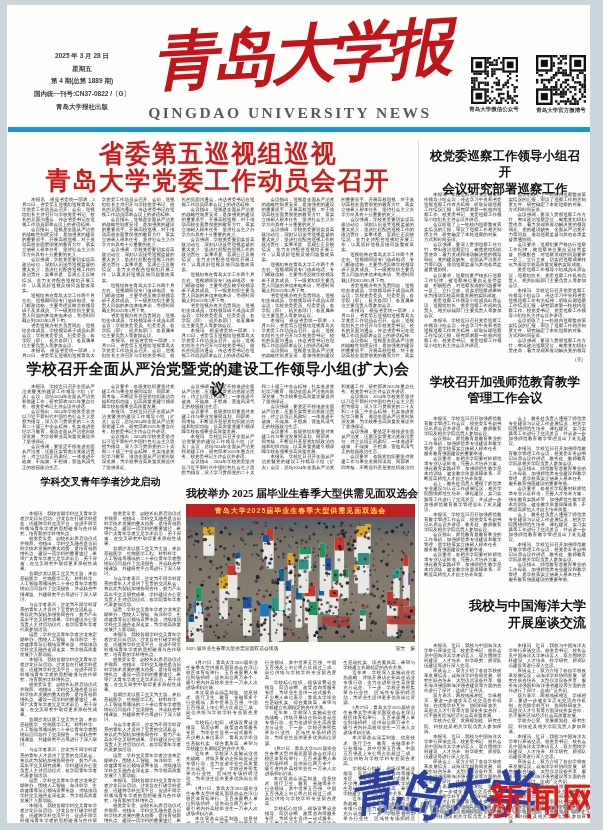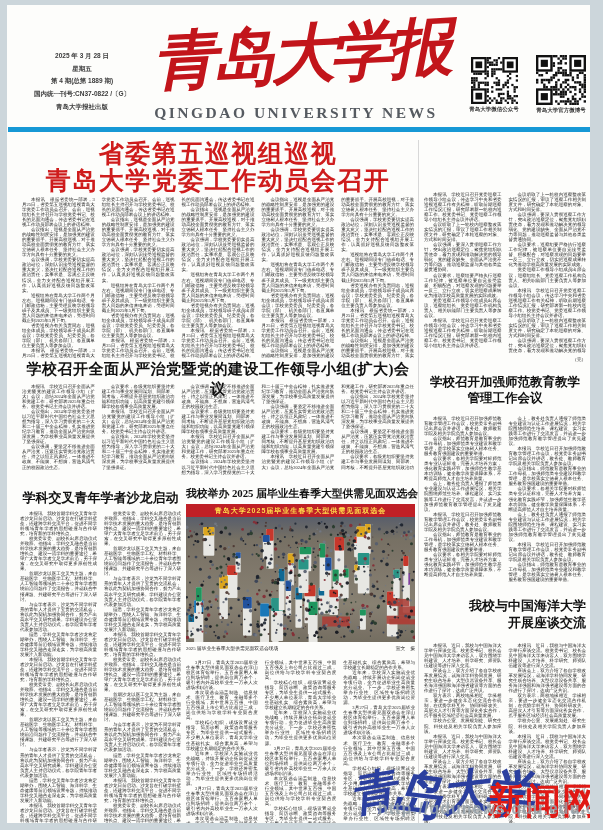--- a/index.html
+++ b/index.html
@@ -4,21 +4,21 @@
 <style>
   html,body{margin:0;padding:0;}
   body{width:603px;height:830px;background:#ccd6db;font-family:"Liberation Sans","DejaVu Sans",sans-serif;}
   .sheet{position:relative;width:603px;height:830px;background:#fdfdfb;overflow:hidden;}
   .abs{position:absolute;}
   
   .mast-info{left:22px;top:50px;width:120px;text-align:center;font-size:6.5px;line-height:1.95;color:#3b3b3b;font-weight:600;}
   .mast-title{left:140px;top:0px;width:320px;height:108px;display:flex;align-items:center;justify-content:center;
     font-family:"Liberation Serif","DejaVu Serif",serif;font-style:italic;font-weight:700;font-size:64px;
     color:#c2151b;letter-spacing:-5px;transform:rotate(-3deg);white-space:nowrap;}
-  .mast-sub{left:136px;top:104px;width:320px;text-align:center;font-family:"Liberation Serif","DejaVu Serif",serif;
+  .mast-sub{left:130px;top:104px;width:320px;text-align:center;font-family:"Liberation Serif","DejaVu Serif",serif;
     font-weight:700;font-size:15.5px;letter-spacing:2.5px;color:#565b61;}
   .qr-item{text-align:center;}
   .qr-box{background:#fff;}
   .qr-cap{font-size:5.5px;color:#333;margin-top:2px;font-weight:700;white-space:nowrap;}
   .blue-rule{left:8px;top:127px;width:582px;height:5px;background:#1798d5;}
   
   .lead-head{left:22px;top:140px;width:392px;text-align:center;color:#ce1c1c;font-weight:700;
     font-size:25px;line-height:1.08;letter-spacing:1.5px;}
   .sec-title{font-family:"Liberation Serif","DejaVu Serif",serif;font-weight:700;color:#111;text-align:center;line-height:1.3;}
   
@@ -374,20 +374,24 @@
       <p>省委巡视办有关负责同志，巡视组全体成员，学校领导班子成员出席会议；学校党委委员、纪委委员，各学院（部）、机关各部门、各直属单位主要负责人等参加会议。</p>
       <p>本报讯　根据省委统一部署，3月25日，省委第五巡视组巡视青岛大学党委工作动员会召开。会前，巡视组组长主持召开与学校党委书记、校长的见面沟通会，传达省委书记在巡视工作动员部署会议上的讲话精神。</p>
       <p>会议指出，巡视是全面从严治党的战略性制度安排，是加强党的建设的重要抓手。开展高校巡视，对于推动高校全面贯彻党的教育方针、落实立德树人根本任务、坚持社会主义办学方向具有十分重要的意义。</p>
       <p>会议强调，学校党委要切实提高政治站位，深刻认识接受巡视监督的重大意义，坚决扛起配合巡视工作的政治责任，实事求是、客观公正反映情况，全力支持配合巡视组开展工作，认真抓好巡视反馈问题整改落实。</p>
       <p>巡视组将在青岛大学工作两个月左右。巡视期间设专门值班电话、专门邮政信箱，主要受理反映学校领导班子及其成员、下一级党组织主要负责人问题的来信来电来访，受理时间截止到2025年5月下旬。</p>
       <p>省委巡视办有关负责同志，巡视组全体成员，学校领导班子成员出席会议；学校党委委员、纪委委员，各学院（部）、机关各部门、各直属单位主要负责人等参加会议。</p>
       <p>本报讯　根据省委统一部署，3月25日，省委第五巡视组巡视青岛大学党委工作动员会召开。会前，巡视组组长主持召开与学校党委书记、校长的见面沟通会，传达省委书记在巡视工作动员部署会议上的讲话精神。</p>
       <p>会议指出，巡视是全面从严治党的战略性制度安排，是加强党的建设的重要抓手。开展高校巡视，对于推动高校全面贯彻党的教育方针、落实立德树人根本任务、坚持社会主义办学方向具有十分重要的意义。</p>
     </div>
 
+  <div class="abs sec-title" style="left:424px;top:148px;width:162px;font-size:12.5px;">
+    <div>校党委巡察工作领导小组召开</div>
+    <div>会议研究部署巡察工作</div>
+  </div>
   <div class="abs body" style="left:424px;top:192px;width:162px;height:164px;column-count:2;column-gap:7px;">
       <p>本报讯　学校近日召开党委巡察工作领导小组会议，传达学习中央和省委巡视巡察工作有关精神，听取前期巡察工作情况汇报，研究部署新一轮校内巡察工作。校党委书记、党委巡察工作领导小组组长主持会议并讲话。</p>
       <p>会议听取了上一轮校内巡察整改落实情况的汇报，审议了巡察工作相关制度文件，研究确定了本轮巡察的对象、方式和时间安排。</p>
       <p>会议强调，要深入贯彻巡察工作方针，突出政治巡察定位，聚焦党组织职责使命，着力发现和推动解决党的领导弱化、党的建设缺失、全面从严治党不力等问题，推动巡察监督与其他各类监督贯通协同。</p>
       <p>会议要求，巡察组要严格执行巡察工作纪律，被巡察单位要自觉接受监督、积极配合，对巡察发现的问题要举一反三、立行立改，切实把巡察成果转化为推动学校高质量发展的实际成效。</p>
       <p>党委巡察工作领导小组成员出席会议，巡察组组长、党委巡察工作机构负责人、相关职能部门主要负责人等参加会议。</p>
       <p>本报讯　学校近日召开党委巡察工作领导小组会议，传达学习中央和省委巡视巡察工作有关精神，听取前期巡察工作情况汇报，研究部署新一轮校内巡察工作。校党委书记、党委巡察工作领导小组组长主持会议并讲话。</p>
       <p>会议听取了上一轮校内巡察整改落实情况的汇报，审议了巡察工作相关制度文件，研究确定了本轮巡察的对象、方式和时间安排。</p>
       <p>会议强调，要深入贯彻巡察工作方针，突出政治巡察定位，聚焦党组织职责使命，着力发现和推动解决党的领导弱化、党的建设缺失、全面从严治党不力等问题，推动巡察监督与其他各类监督贯通协同。</p>
       <p>会议要求，巡察组要严格执行巡察工作纪律，被巡察单位要自觉接受监督、积极配合，对巡察发现的问题要举一反三、立行立改，切实把巡察成果转化为推动学校高质量发展的实际成效。</p>
@@ -432,21 +436,21 @@
       <p>会议要求，各相关学院要对标师范类专业认证标准，完善人才培养方案，强化教育实践环节，加强师范生教学基本功训练，健全教学质量保障体系，不断提高师范人才自主培养质量。</p>
       <p>会上，教务处负责人通报了师范类专业建设与认证工作进展情况，相关学院围绕师范生培养、课程建设、实习实践等工作进行了交流发言，并就进一步加强师范教育教学管理提出了意见建议。</p>
       <p>本报讯　学校近日召开加强师范教育教学管理工作会议，校党委常务副书记出席会议并讲话，教务处、教师教育学院及相关学院负责人参加会议。</p>
       <p>会议指出，师范教育是教育事业的工作母机，加强师范类专业建设和教学管理，是学校落实立德树人根本任务、服务教育强国建设的重要举措。</p>
       <p>会议要求，各相关学院要对标师范类专业认证标准，完善人才培养方案，强化教育实践环节，加强师范生教学基本功训练，健全教学质量保障体系，不断提高师范人才自主培养质量。</p>
       <p>会上，教务处负责人通报了师范类专业建设与认证工作进展情况，相关学院围绕师范生培养、课程建设、实习实践等工作进行了交流发言，并就进一步加强师范教育教学管理提出了意见建议。</p>
       <p>本报讯　学校近日召开加强师范教育教学管理工作会议，校党委常务副书记出席会议并讲话，教务处、教师教育学院及相关学院负责人参加会议。</p>
       <p>会议指出，师范教育是教育事业的工作母机，加强师范类专业建设和教学管理，是学校落实立德树人根本任务、服务教育强国建设的重要举措。</p>
     </div>
 
-  <div class="abs sec-title" style="left:20px;top:490px;width:161px;font-size:13px;white-space:nowrap;">学科交叉青年学者沙龙启动</div>
+  <div class="abs sec-title" style="left:20px;top:475px;width:161px;font-size:10px;white-space:nowrap;">学科交叉青年学者沙龙启动</div>
   <div class="abs body" style="left:20px;top:511px;width:161px;height:317px;column-count:2;column-gap:7px;">
       <p>本报讯　我校首期学科交叉青年学者沙龙日前启动。沙龙旨在打破学科壁垒，搭建跨学科交流平台，促进不同学科领域青年学者的思想碰撞与合作研究，培育新的学科增长点。</p>
       <p>校党委常委、副校长出席启动仪式并致辞。他指出，学科交叉融合是当前科学技术发展的重大趋势，是培育创新增长点、建设一流学科的重要途径，希望广大青年学者立足学术前沿，勇于探索，在交叉研究中取得更多原创性成果。</p>
       <p>首期沙龙以医工交叉为主题，来自基础医学、生物医学工程、材料科学、人工智能等领域的二十余位青年学者围绕前沿问题作了交流报告，并就联合申报课题、共建研究平台等进行了深入研讨。</p>
       <p>与会学者表示，沙龙为不同学科背景的青年人才提供了宝贵的交流机会，将以此为契机加强协同合作，努力产出高水平交叉研究成果。学科建设办公室负责人主持启动仪式，各学院青年学者代表参加活动。</p>
       <p>据悉，学科交叉青年学者沙龙将定期举办，围绕人工智能、海洋科学、生命健康等前沿领域设置专题，持续推动学科交叉融合走深走实，为学校高质量发展注入新动能。</p>
       <p>本报讯　我校首期学科交叉青年学者沙龙日前启动。沙龙旨在打破学科壁垒，搭建跨学科交流平台，促进不同学科领域青年学者的思想碰撞与合作研究，培育新的学科增长点。</p>
       <p>校党委常委、副校长出席启动仪式并致辞。他指出，学科交叉融合是当前科学技术发展的重大趋势，是培育创新增长点、建设一流学科的重要途径，希望广大青年学者立足学术前沿，勇于探索，在交叉研究中取得更多原创性成果。</p>
       <p>首期沙龙以医工交叉为主题，来自基础医学、生物医学工程、材料科学、人工智能等领域的二十余位青年学者围绕前沿问题作了交流报告，并就联合申报课题、共建研究平台等进行了深入研讨。</p>
       <p>与会学者表示，沙龙为不同学科背景的青年人才提供了宝贵的交流机会，将以此为契机加强协同合作，努力产出高水平交叉研究成果。学科建设办公室负责人主持启动仪式，各学院青年学者代表参加活动。</p>

